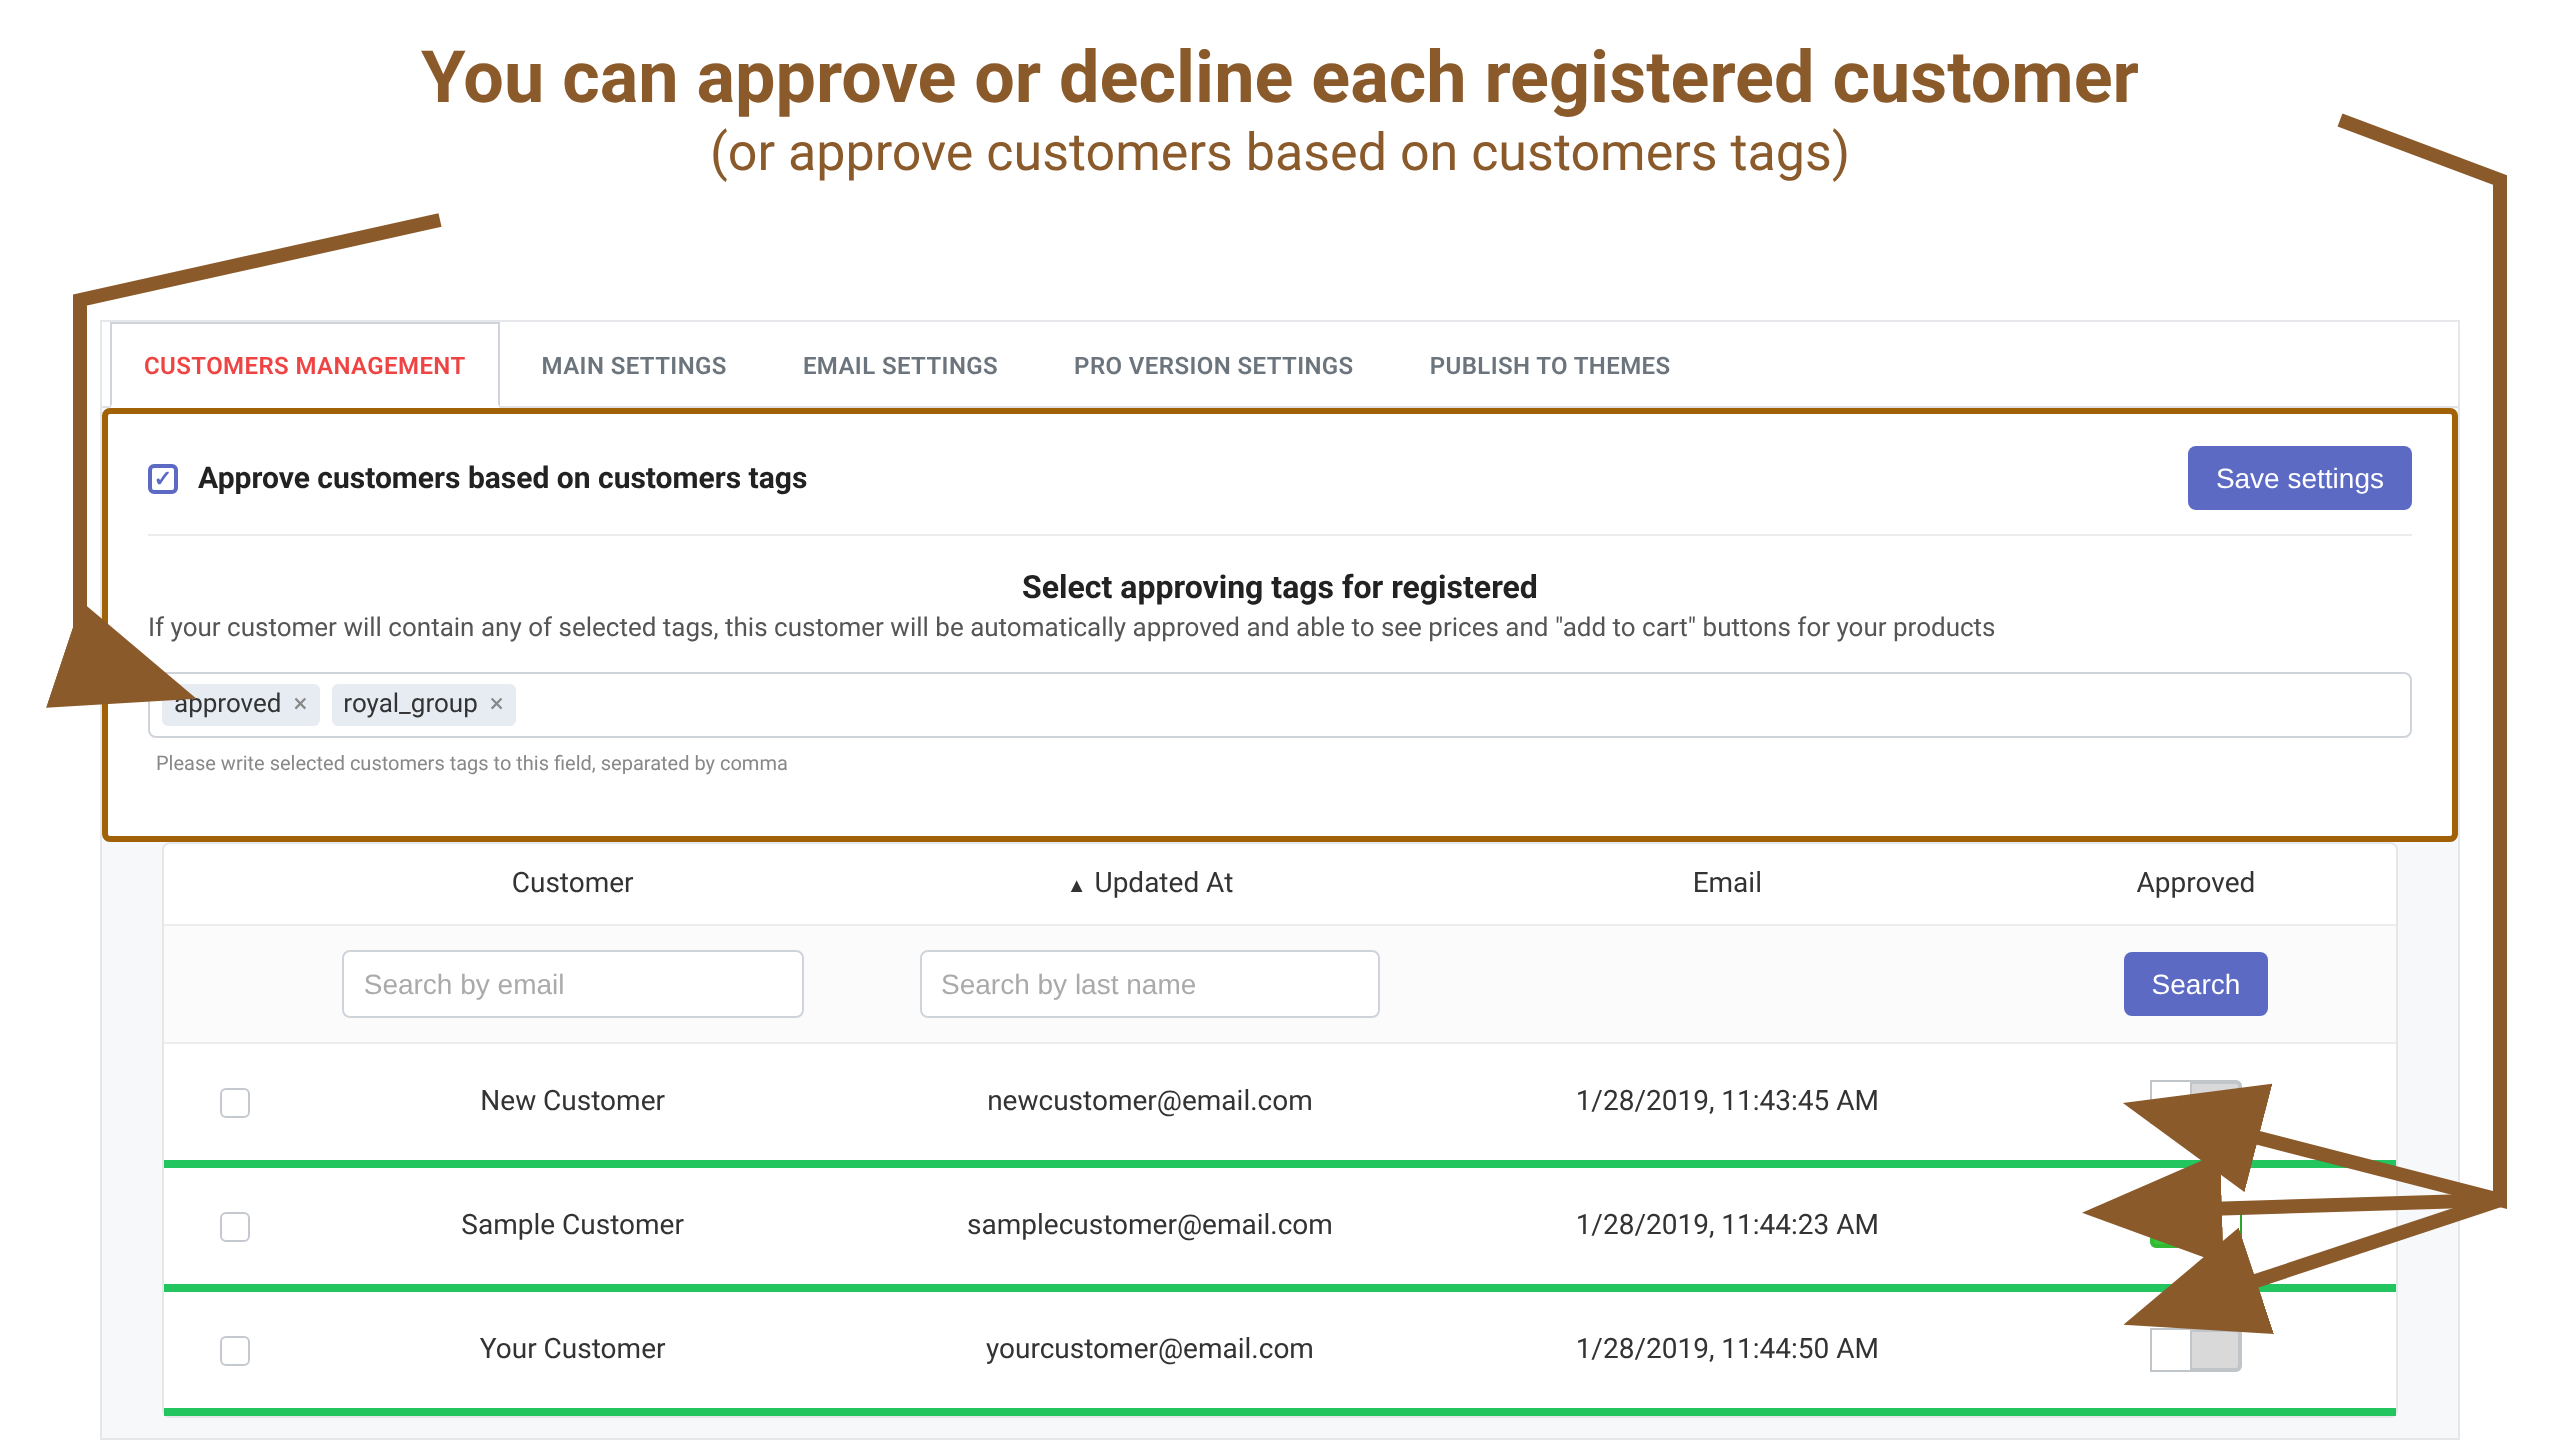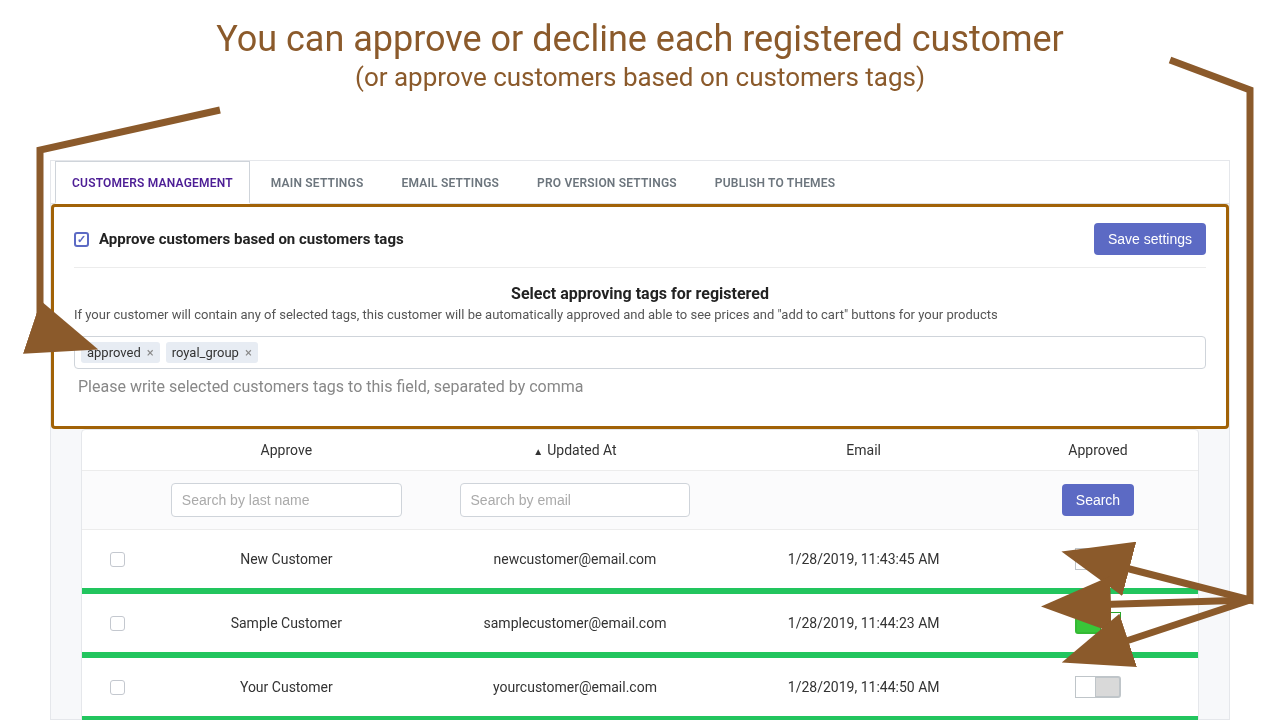--- a/index.html
+++ b/index.html
@@ -10,21 +10,21 @@
     width: 1280px;
     height: 720px;
     overflow: hidden;
   }
   
   .overlay-title {
     text-align: center;
     color: #8B5A2B;
     margin-top: 18px;
   }
-  .overlay-title .line1 { font-size: 36px; font-weight: 400; }
+  .overlay-title .line1 { font-size: 36px; font-weight: 700; }
   .overlay-title .line2 { font-size: 26px; font-weight: 400; margin-top: 2px; }
 
   
   .app-shell {
     position: absolute;
     left: 50px; right: 50px; top: 160px; bottom: 0;
     background: #f7f8fa;
     border: 1px solid #e5e7eb;
   }
 
@@ -43,21 +43,21 @@
     letter-spacing: .2px;
     color: #6c757d;
     border: 1px solid transparent;
     border-bottom: none;
     cursor: pointer;
     text-transform: uppercase;
     background: #fff;
     margin-right: 4px;
   }
   .tab.active {
-    color: #4c1d95;
+    color: #ef4444;
     border-color: #cfd4da;
     border-bottom: 2px solid #fff;
     margin-bottom: -1px;
   }
   .tab.first { margin-left: 4px; }
 
   
   .card {
     background: #fff;
     border: 3px solid #a16207;
@@ -114,21 +114,21 @@
     background: #e7ecf3;
     color: #333;
     border-radius: 3px;
     padding: 3px 6px;
     font-size: 13px;
     display:inline-flex; align-items:center; gap:6px;
   }
   .tag .x { color:#888; cursor:pointer; font-size:13px; }
   .tag-input-field { border:none; outline:none; flex:1; font-size:14px; }
   .helper-text {
-    font-size: 16px;
+    font-size: 10px;
     color: #888;
     margin: 8px 0 18px 4px;
   }
 
   
   .table-card {
     background: #fff;
     border: 1px solid #e5e7eb;
     border-radius: 4px;
     margin: 0 30px 0 30px;
@@ -160,21 +160,21 @@
     padding: 8px 10px;
     font-size: 14px;
     width: 80%;
     color:#333;
   }
   .text-input::placeholder { color:#aaa; }
   .trow {
     display:grid;
     grid-template-columns: 50px 1fr 1fr 1fr 180px;
     padding: 18px 10px;
-    border-bottom: 6px solid #22c55e;
+    border-bottom: 4px solid #22c55e;
     align-items:center;
     font-size: 14px;
     color:#333;
   }
   .tcell { text-align:center; display:flex; justify-content:center; align-items:center; }
   .row-check {
     width: 15px; height: 15px; border: 1px solid #c4c8cf; border-radius: 3px; background:#fff;
     cursor:pointer;
   }
   .toggle {
@@ -235,33 +235,33 @@
         <span class="x">×</span>
       </span>
       <input class="tag-input-field" type="text" style="">
     </div>
     <div class="helper-text">Please write selected customers tags to this field, separated by comma</div>
   </div>
 
   <div class="table-card">
     <div class="thead">
       <div></div>
-      <div class="th">Approve</div>
+      <div class="th">Customer</div>
       <div class="th sort">Updated At</div>
       <div class="th">Email</div>
       <div class="th">Approved</div>
     </div>
 
     <div class="filter-row">
       <div></div>
       <div class="cell">
+          <input class="text-input" type="text" placeholder="Search by email" style="">
+        </div>
+      <div class="cell">
           <input class="text-input" type="text" placeholder="Search by last name" style="">
-        </div>
-      <div class="cell">
-          <input class="text-input" type="text" placeholder="Search by email" style="">
         </div>
       <div></div>
       <div class="cell">
           <button class="btn-primary">Search</button>
         </div>
     </div>
 
     <div class="trow">
       <div class="tcell">
           <span class="row-check"></span>

